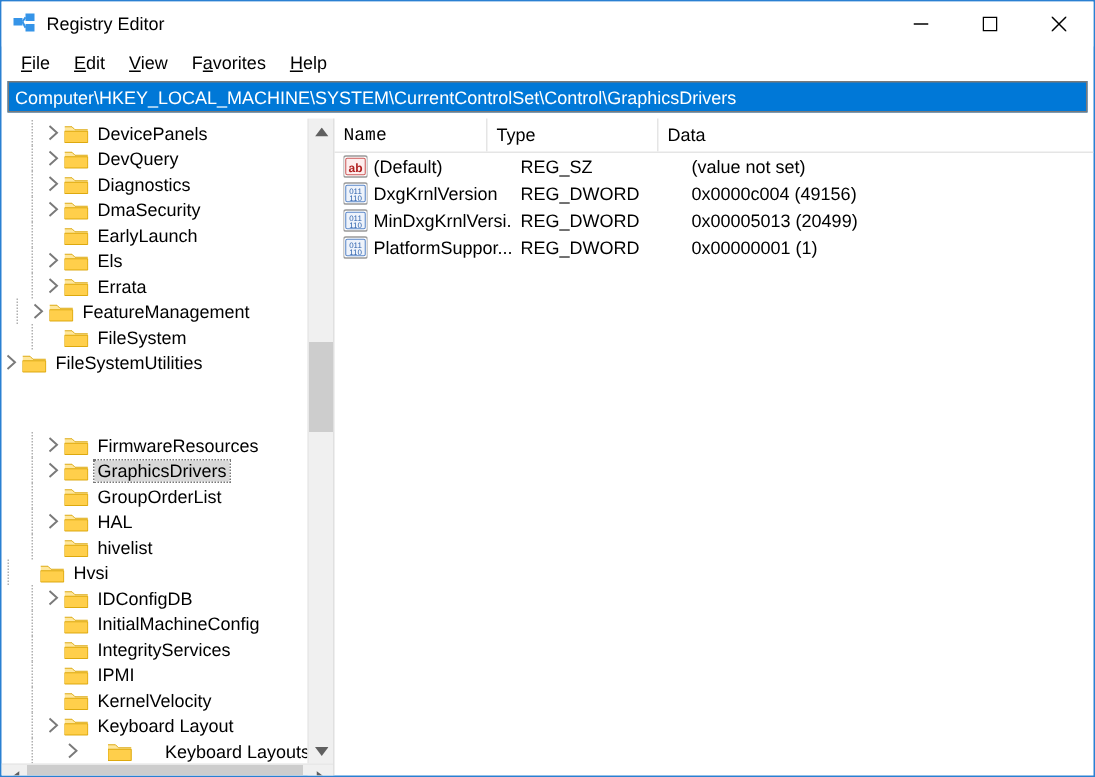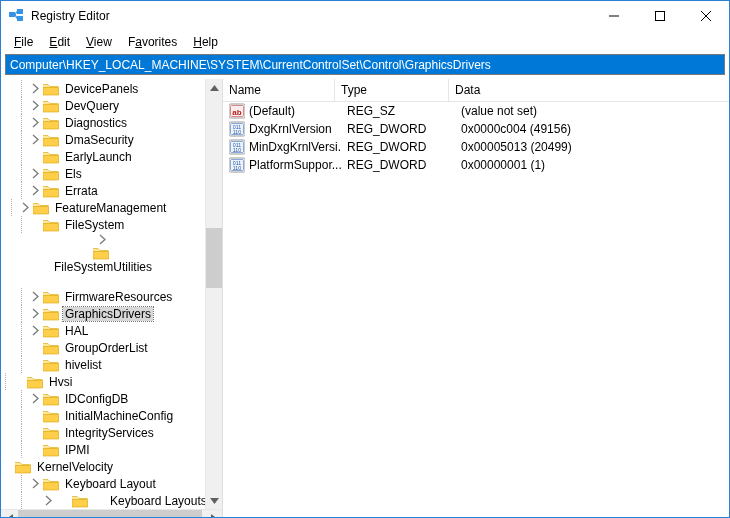--- a/index.html
+++ b/index.html
@@ -40,21 +40,21 @@
   .sb-btn svg { fill: #606060; }
   .sb-track { flex: 1; width: 17px; display: flex; flex-direction: column; }
   .sb-thumb { width: 100%; background: #cdcdcd; }
   .tree-hscroll { height: 17px; background: #f0f0f0; border-top: 1px solid #e8e8e8; display: flex; align-items: center; }
   .sb-thumb-h { height: 100%; background: #cdcdcd; }
 
   
   .list-wrap { flex: 1; display: flex; flex-direction: column; }
   .list-header { height: 23px; display: flex; border-bottom: 1px solid #e5e5e5; font-size: 12px; }
   .list-col { padding: 3px 6px; border-right: 1px solid #e5e5e5; display: flex; align-items: center; }
-  .list-col.name { width: 112px; }
+  .list-col.name { width: 102px; font-family: Liberation Mono, monospace; }
   .list-col.type { width: 114px; }
   .list-col.data { flex: 1; border-right: none; }
   .list-body { flex: 1; font-size: 12px; }
   .list-row { display: flex; height: 18px; align-items: center; }
   .cell { padding: 0 6px; display: flex; align-items: center; white-space: nowrap; overflow: hidden; }
   .cell.name { width: 118px; }
   .cell.type { width: 114px; }
   .cell.data { flex: 1; }
   .val-ic { width: 16px; height: 16px; margin-right: 4px; flex-shrink: 0; }
 
@@ -231,21 +231,21 @@
             <span class="tree-label">FeatureManagement</span>
           </div>
           <div class="tree-row" style="padding-left: 28px;">
             <div style="width: 4px; height: 17px; border-left: 1px dotted rgb(176, 176, 176); margin-left: -8px; margin-right: 4px;"></div>
             <div class="chev"></div>
             <span class="folder-ic"><svg width="16" height="14" viewBox="0 0 16 14">
                 <use href="#ic-folder"></use>
               </svg></span>
             <span class="tree-label">FileSystem</span>
           </div>
-          <div class="tree-row" style=" flex-direction: column;">
+          <div class="tree-row" style="">
             <div style="width: 4px; height: 17px; border-left: 1px dotted rgb(176, 176, 176); margin-left: -8px; margin-right: 4px;"></div>
             <div class="chev">
               <svg width="13" height="13" viewBox="0 0 13 13">
                 <use href="#ic-chev-right"></use>
               </svg>
             </div>
             <span class="folder-ic"><svg width="16" height="14" viewBox="0 0 16 14">
                 <use href="#ic-folder"></use>
               </svg></span>
             <span class="tree-label">FileSystemUtilities</span>
@@ -269,44 +269,44 @@
                 <use href="#ic-chev-right"></use>
               </svg>
             </div>
             <span class="folder-ic"><svg width="16" height="14" viewBox="0 0 16 14">
                 <use href="#ic-folder"></use>
               </svg></span>
             <span class="tree-label sel">GraphicsDrivers</span>
           </div>
           <div class="tree-row" style="padding-left: 28px;">
             <div style="width: 4px; height: 17px; border-left: 1px dotted rgb(176, 176, 176); margin-left: -8px; margin-right: 4px;"></div>
+            <div class="chev"></div>
+            <span class="folder-ic"><svg width="16" height="14" viewBox="0 0 16 14">
+                <use href="#ic-folder"></use>
+              </svg></span>
+            <span class="tree-label">GroupOrderList</span>
+          </div>
+          <div class="tree-row" style="padding-left: 28px;">
+            <div style="width: 4px; height: 17px; border-left: 1px dotted rgb(176, 176, 176); margin-left: -8px; margin-right: 4px;"></div>
             <div class="chev">
               <svg width="13" height="13" viewBox="0 0 13 13">
                 <use href="#ic-chev-right"></use>
               </svg>
             </div>
             <span class="folder-ic"><svg width="16" height="14" viewBox="0 0 16 14">
                 <use href="#ic-folder"></use>
               </svg></span>
             <span class="tree-label">HAL</span>
           </div>
           <div class="tree-row" style="padding-left: 28px;">
             <div style="width: 4px; height: 17px; border-left: 1px dotted rgb(176, 176, 176); margin-left: -8px; margin-right: 4px;"></div>
             <div class="chev"></div>
             <span class="folder-ic"><svg width="16" height="14" viewBox="0 0 16 14">
                 <use href="#ic-folder"></use>
               </svg></span>
-            <span class="tree-label">GroupOrderList</span>
-          </div>
-          <div class="tree-row" style="padding-left: 28px;">
-            <div style="width: 4px; height: 17px; border-left: 1px dotted rgb(176, 176, 176); margin-left: -8px; margin-right: 4px;"></div>
-            <div class="chev"></div>
-            <span class="folder-ic"><svg width="16" height="14" viewBox="0 0 16 14">
-                <use href="#ic-folder"></use>
-              </svg></span>
             <span class="tree-label">hivelist</span>
           </div>
           <div class="tree-row" style="padding-left: 12px;">
             <div style="width: 4px; height: 17px; border-left: 1px dotted rgb(176, 176, 176); margin-left: -8px; margin-right: 4px;"></div>
             <div class="chev"></div>
             <span class="folder-ic"><svg width="16" height="14" viewBox="0 0 16 14">
                 <use href="#ic-folder"></use>
               </svg></span>
             <span class="tree-label">Hvsi</span>
           </div>
@@ -339,21 +339,21 @@
             <span class="tree-label">IntegrityServices</span>
           </div>
           <div class="tree-row" style="padding-left: 28px;">
             <div style="width: 4px; height: 17px; border-left: 1px dotted rgb(176, 176, 176); margin-left: -8px; margin-right: 4px;"></div>
             <div class="chev"></div>
             <span class="folder-ic"><svg width="16" height="14" viewBox="0 0 16 14">
                 <use href="#ic-folder"></use>
               </svg></span>
             <span class="tree-label">IPMI</span>
           </div>
-          <div class="tree-row" style="">
+          <div class="tree-row" style="padding-left: 28px;">
             <div style="width: 4px; height: 17px; border-left: 1px dotted rgb(176, 176, 176); margin-left: -8px; margin-right: 4px;"></div>
             <div class="chev"></div>
             <span class="folder-ic"><svg width="16" height="14" viewBox="0 0 16 14">
                 <use href="#ic-folder"></use>
               </svg></span>
             <span class="tree-label">KernelVelocity</span>
           </div>
           <div class="tree-row" style="padding-left: 28px;">
             <div style="width: 4px; height: 17px; border-left: 1px dotted rgb(176, 176, 176); margin-left: -8px; margin-right: 4px;"></div>
             <div class="chev">

